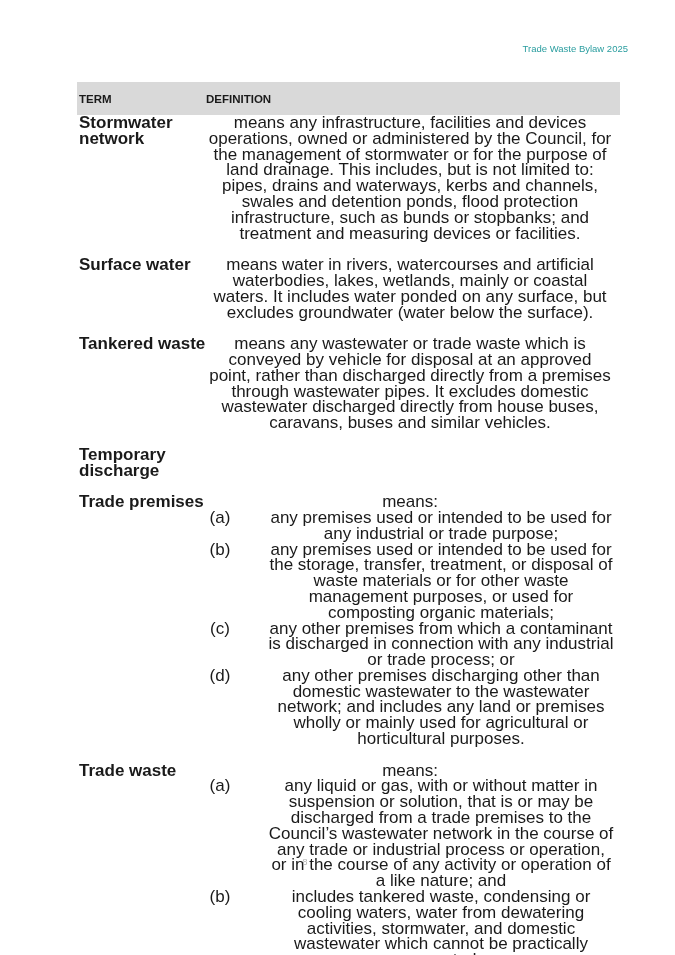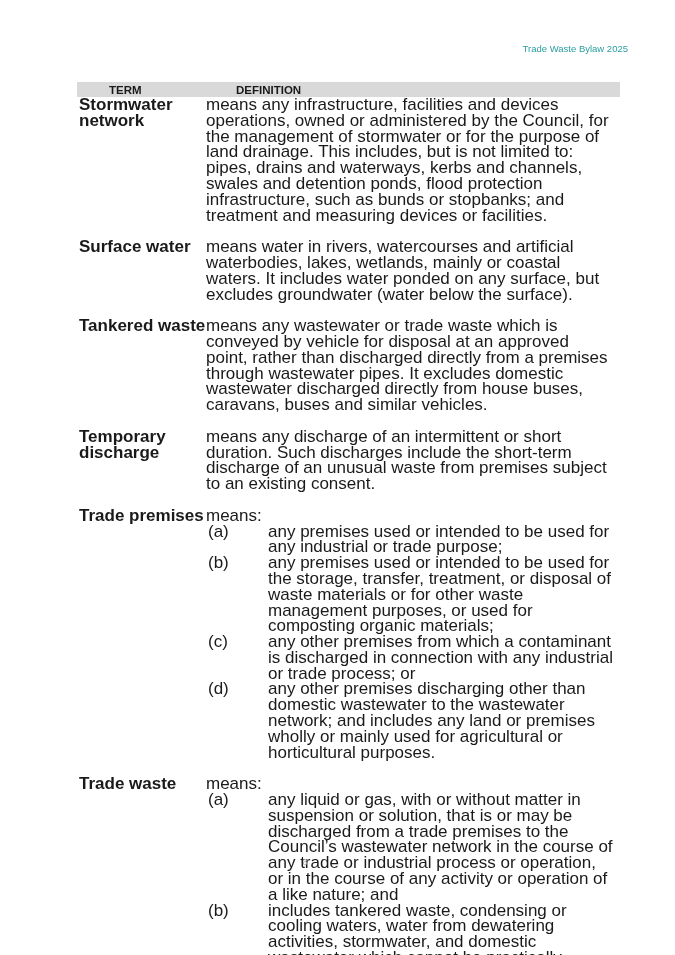--- a/index.html
+++ b/index.html
@@ -8,28 +8,28 @@
       font-family: "Liberation Sans", sans-serif; color: #1a1a1a;
     }
     .running-header {
       position: absolute; top: 43px; right: 47px;
       font-size: 9.5px; color: #2a9d9f;
     }
     .table {
       position: absolute; top: 82px; left: 77px; width: 543px;
     }
     .thead {
-      display: flex; background: #d9d9d9; height: 15px; align-items: center;
-      font-weight: bold; font-size: 11.5px; padding-left: 30px;
+      display: flex; background: #d9d9d9; height: 33px; align-items: center;
+      font-weight: bold; font-size: 11.5px;
     }
     .thead .c-term { width: 129px; padding-left: 2px; box-sizing: border-box; }
     .thead .c-def { flex: 1; }
     .row { display: flex; font-size: 17px; line-height: 15.8px; }
     .row .term { width: 129px; padding-left: 2px; box-sizing: border-box; font-weight: bold; }
-    .row .def { flex: 1; padding-right: 6px; }
+    .row .def { flex: 1; padding-right: 6px; text-align: center; }
     .gap { height: 15.8px; }
     .item { display: flex; }
     .item .lbl { width: 26px; flex: none; padding-left: 2px; box-sizing: border-box; }
     .item .txt { flex: 1; margin-left: 36px; }
     .note { color: #a8a8a8; font-style: italic; }
     .note b { font-weight: bold; }
     .page-number {
       position: absolute; top: 857px; left: 0; width: 610px; text-align: center;
       font-size: 9px; color: #b0b0b0;
     }
@@ -61,21 +61,20 @@
     <div class="term">Tankered waste</div>
     <div class="def">means any wastewater or trade waste which is conveyed by vehicle for disposal at an approved point, rather than discharged directly from a premises through wastewater pipes. It excludes domestic wastewater discharged directly from house buses, caravans, buses and similar vehicles.</div>
   </div>
   <div class="gap"></div>
 
   <div class="row">
     <div class="term">
       <div>Temporary</div>
       <div>discharge</div>
     </div>
-    <div class="def">means any discharge of an intermittent or short duration.  Such discharges include the short-term discharge of an unusual waste from premises subject to an existing consent.</div>
   </div>
   <div class="gap"></div>
 
   <div class="row">
     <div class="term">Trade premises</div>
     <div class="def">
       <div>means:</div>
       <div class="item">
         <span class="lbl">(a)</span>
         <span class="txt">any premises used or intended to be used for any industrial or trade purpose;</span>

